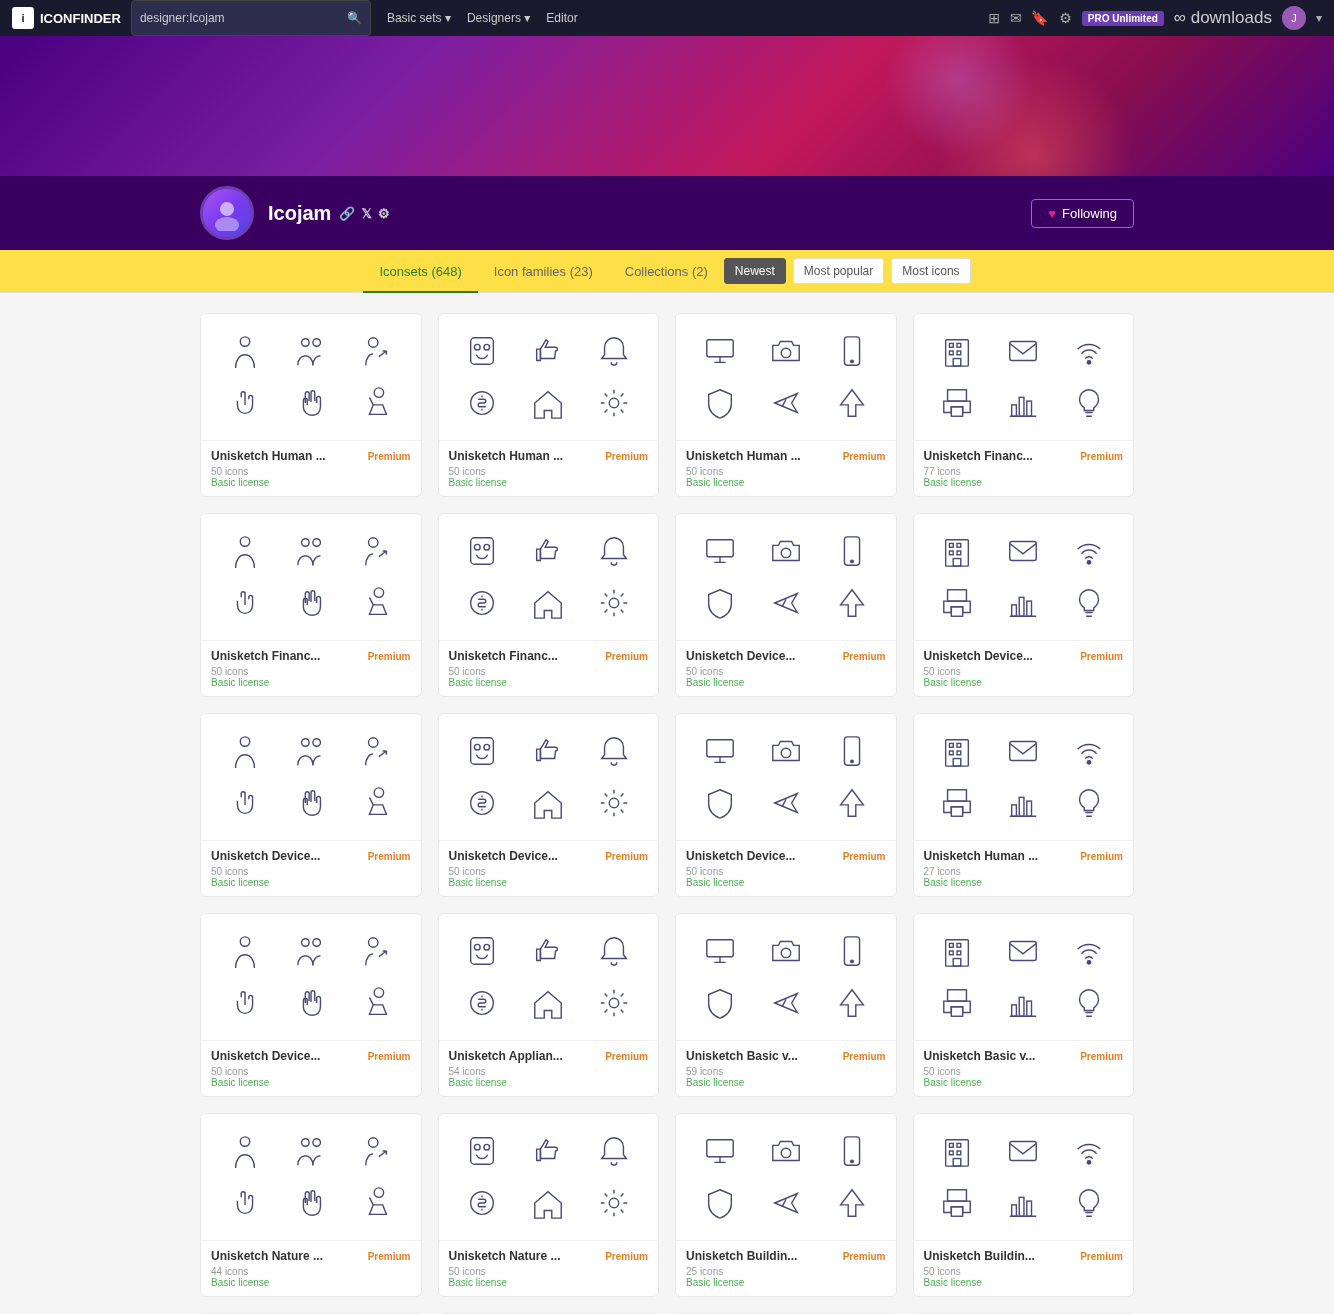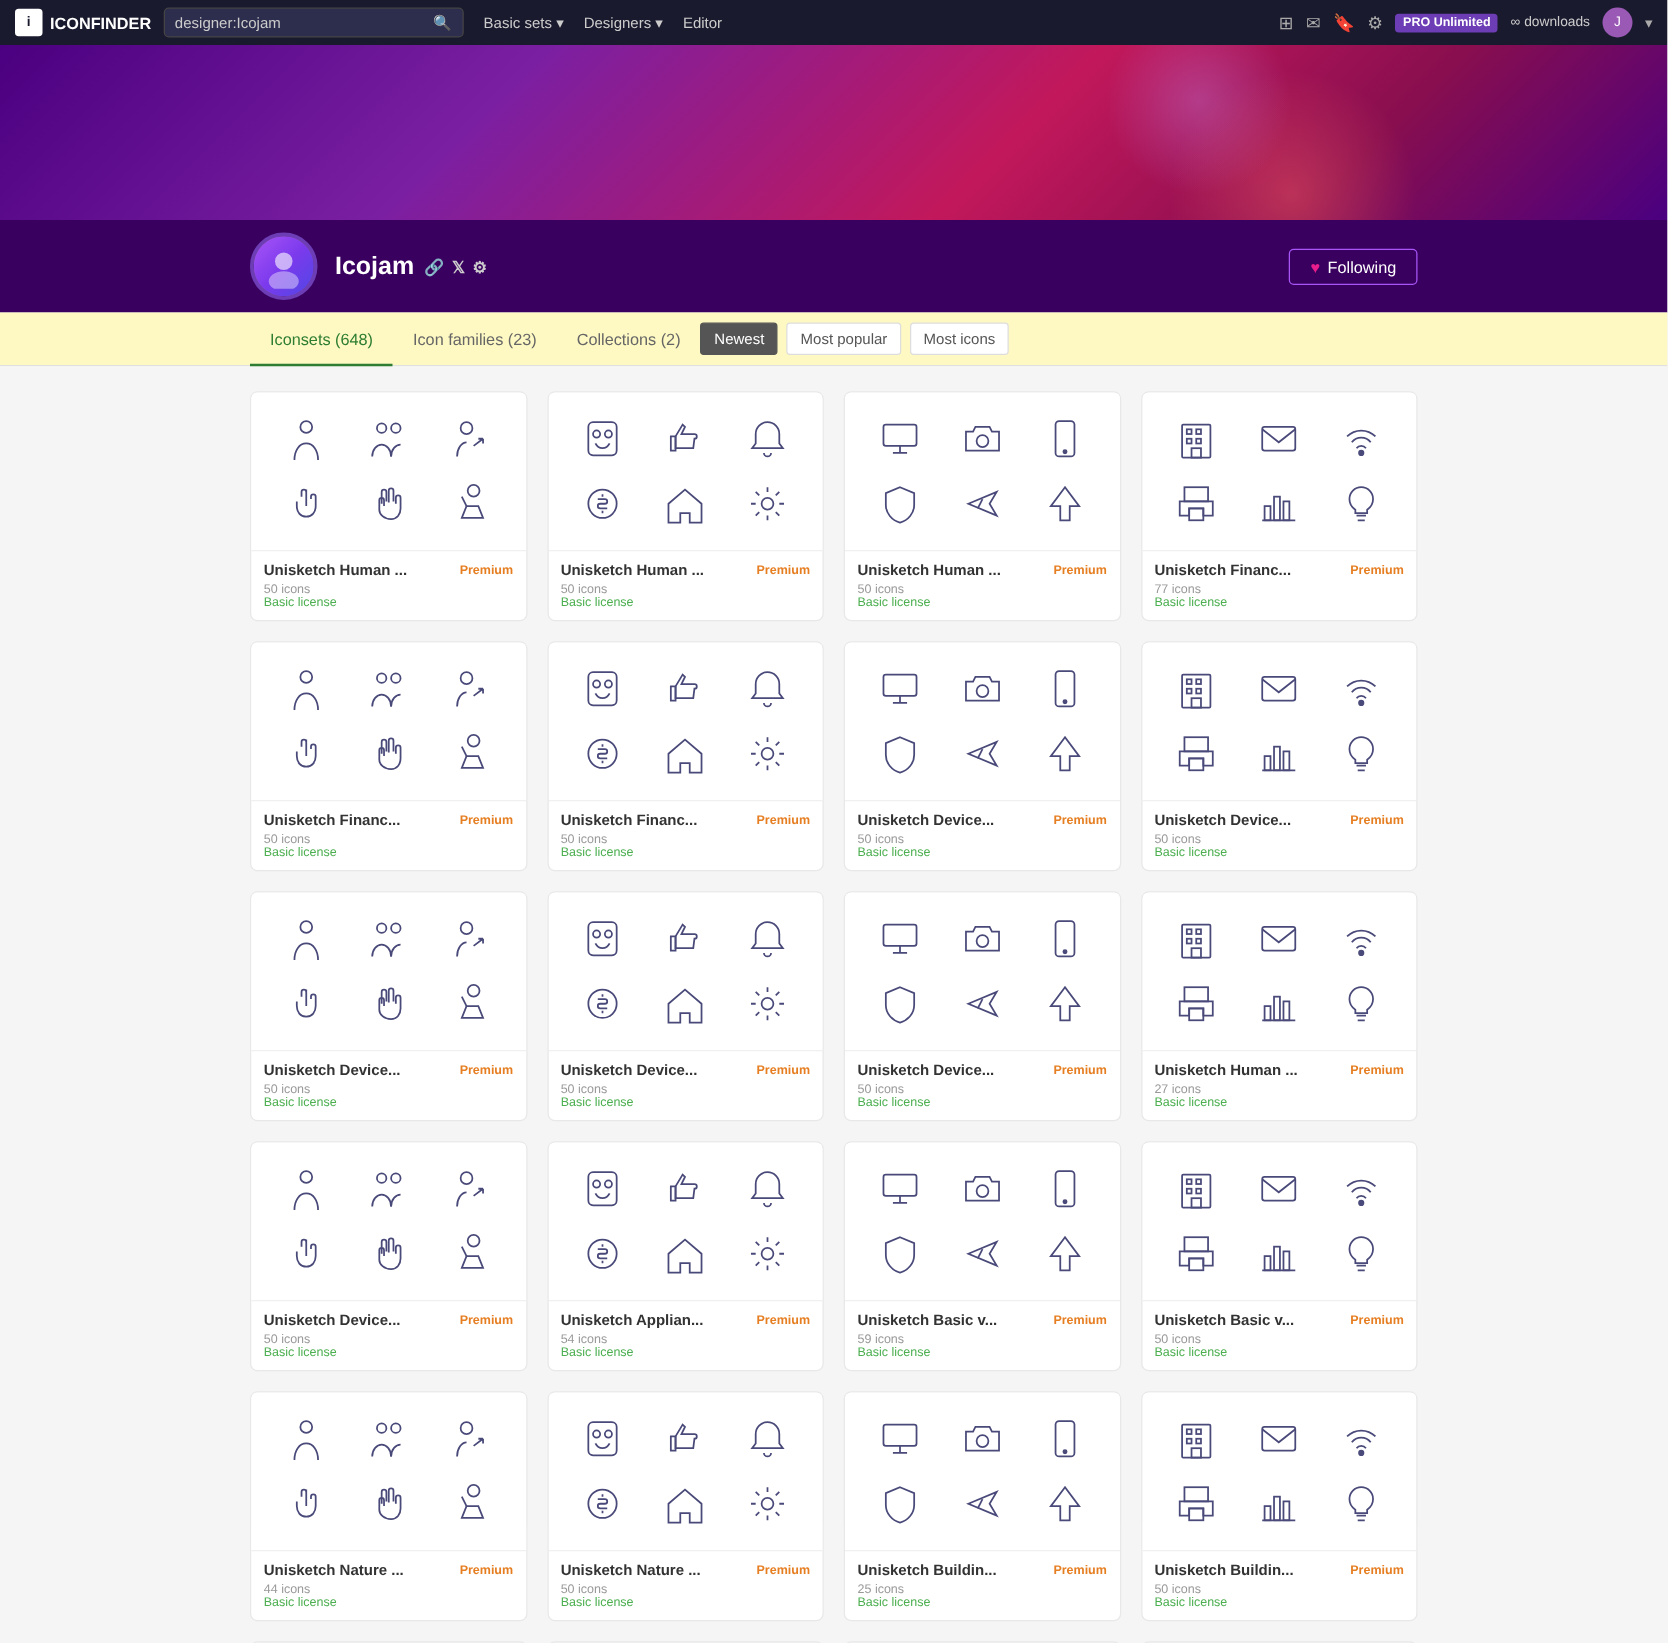--- a/index.html
+++ b/index.html
@@ -34,21 +34,21 @@
       font-size: 11px;
       font-weight: 900;
     }
     .search-bar {
       display: flex;
       align-items: center;
       background: #2d2d4e;
       border: 1px solid #444;
       border-radius: 4px;
       padding: 0 8px;
-      height: 24px;
+      height: 36px;
       flex: 0 0 240px;
     }
     .search-bar input {
       background: transparent;
       border: none;
       outline: none;
       color: #ccc;
       font-size: 12px;
       flex: 1;
     }
@@ -84,21 +84,21 @@
     }
     .nav-icon { font-size: 14px; cursor: pointer; }
     .pro-badge {
       background: #6c3db5;
       color: white;
       font-size: 10px;
       padding: 2px 6px;
       border-radius: 3px;
       font-weight: bold;
     }
-    .pro-text { color: #ccc; font-size: 11px; text-align: right; }
+    .pro-text { color: #ccc; font-size: 17px; text-align: right; }
     .avatar {
       width: 24px;
       height: 24px;
       border-radius: 50%;
       background: #9b59b6;
       display: flex;
       align-items: center;
       justify-content: center;
       color: white;
       font-size: 11px;
@@ -193,26 +193,26 @@
       cursor: pointer;
       font-size: 13px;
       display: flex;
       align-items: center;
       gap: 6px;
     }
     .heart-icon { color: #e91e8c; }
 
     
     .tabs-section {
-      background: #fef9c3;
+      background: #fde047;
       border-bottom: 1px solid #e0e0e0;
       padding: 0 200px;
       display: flex;
       align-items: center;
-      justify-content: flex-start;
+      justify-content: center;
     }
     .tabs {
       display: flex;
       gap: 0;
     }
     .tab {
       padding: 14px 16px 12px;
       font-size: 13px;
       cursor: pointer;
       color: #666;

